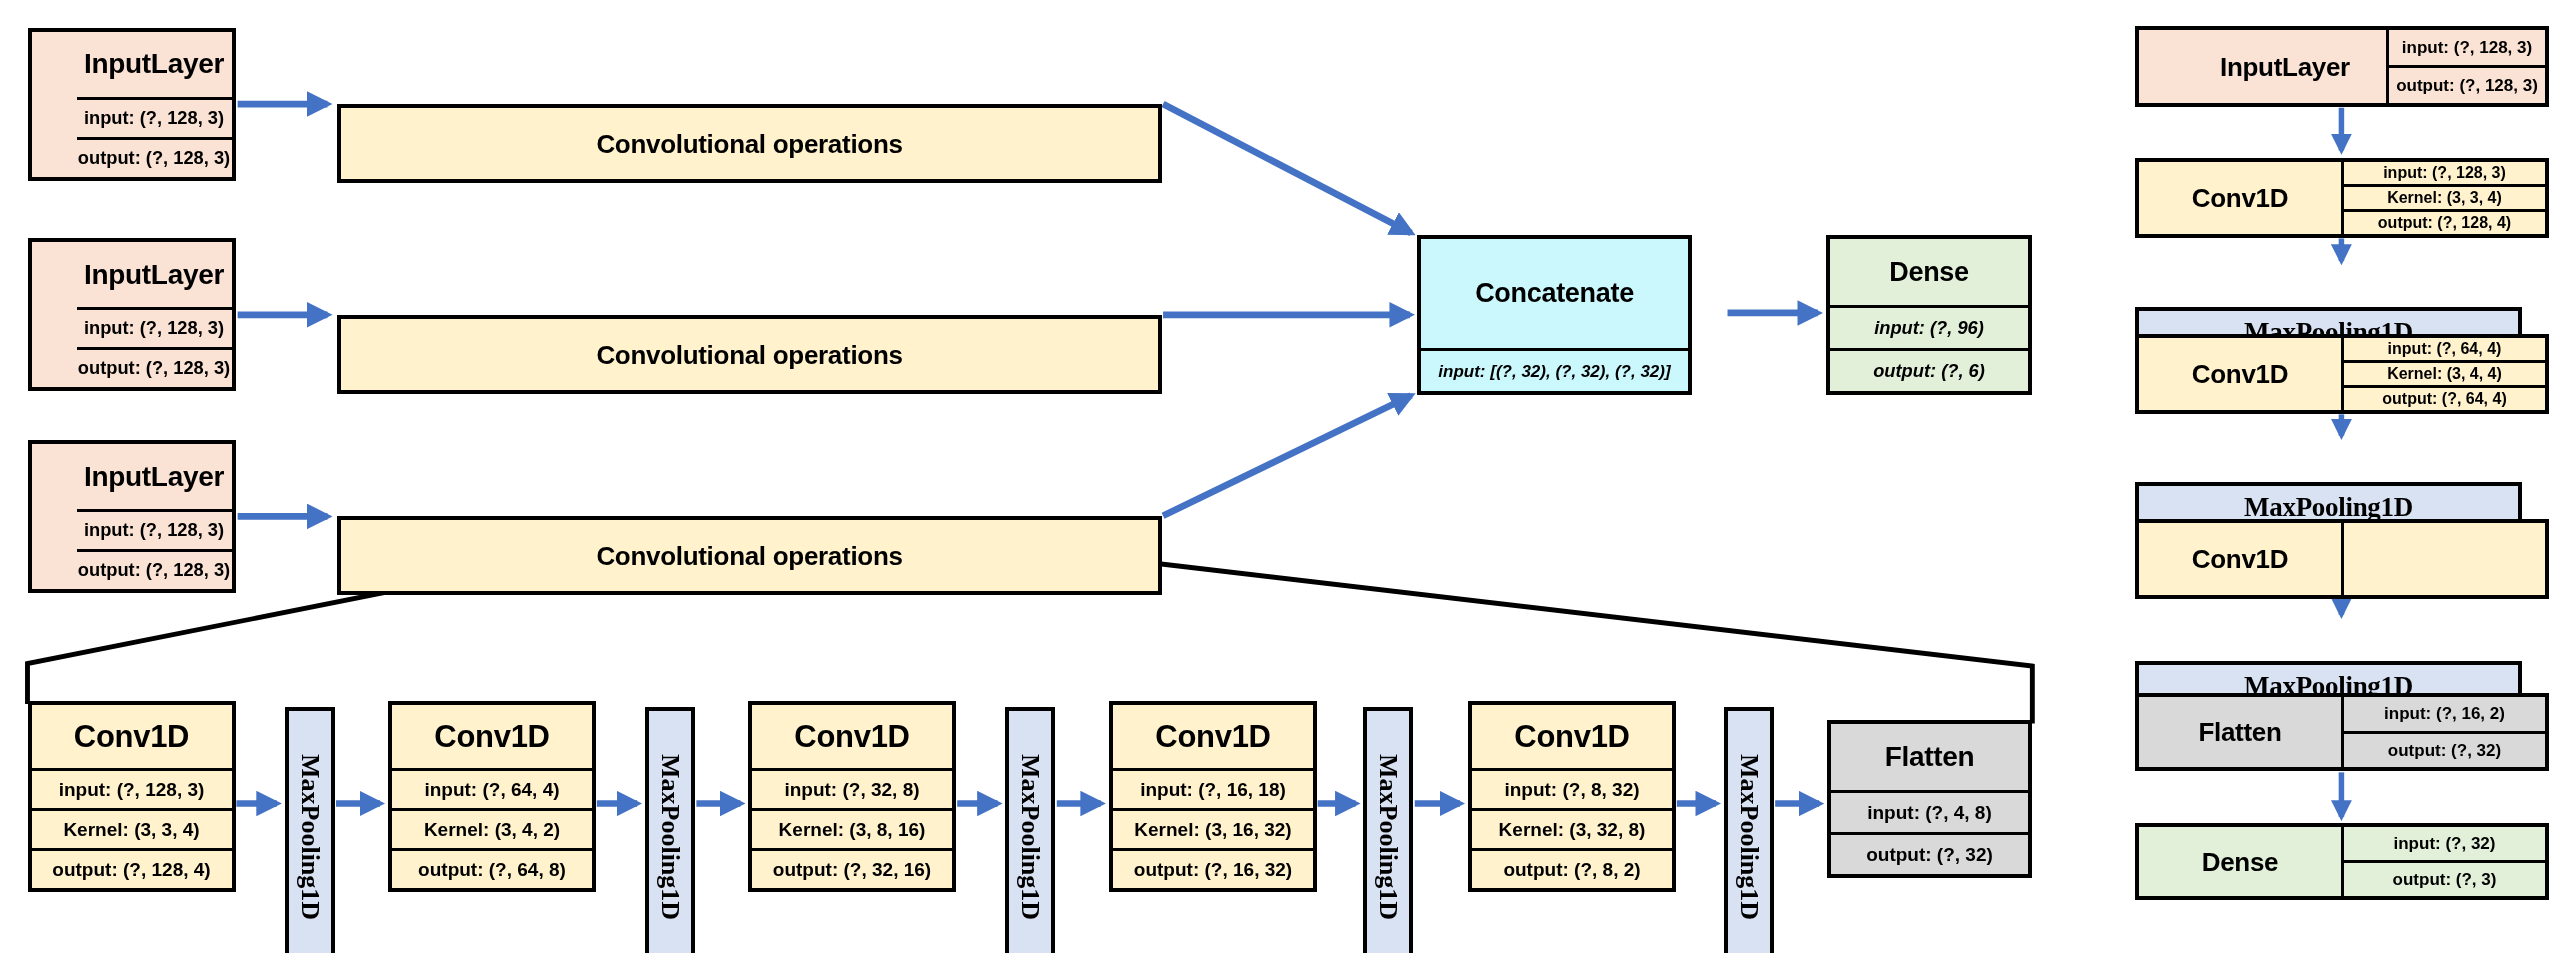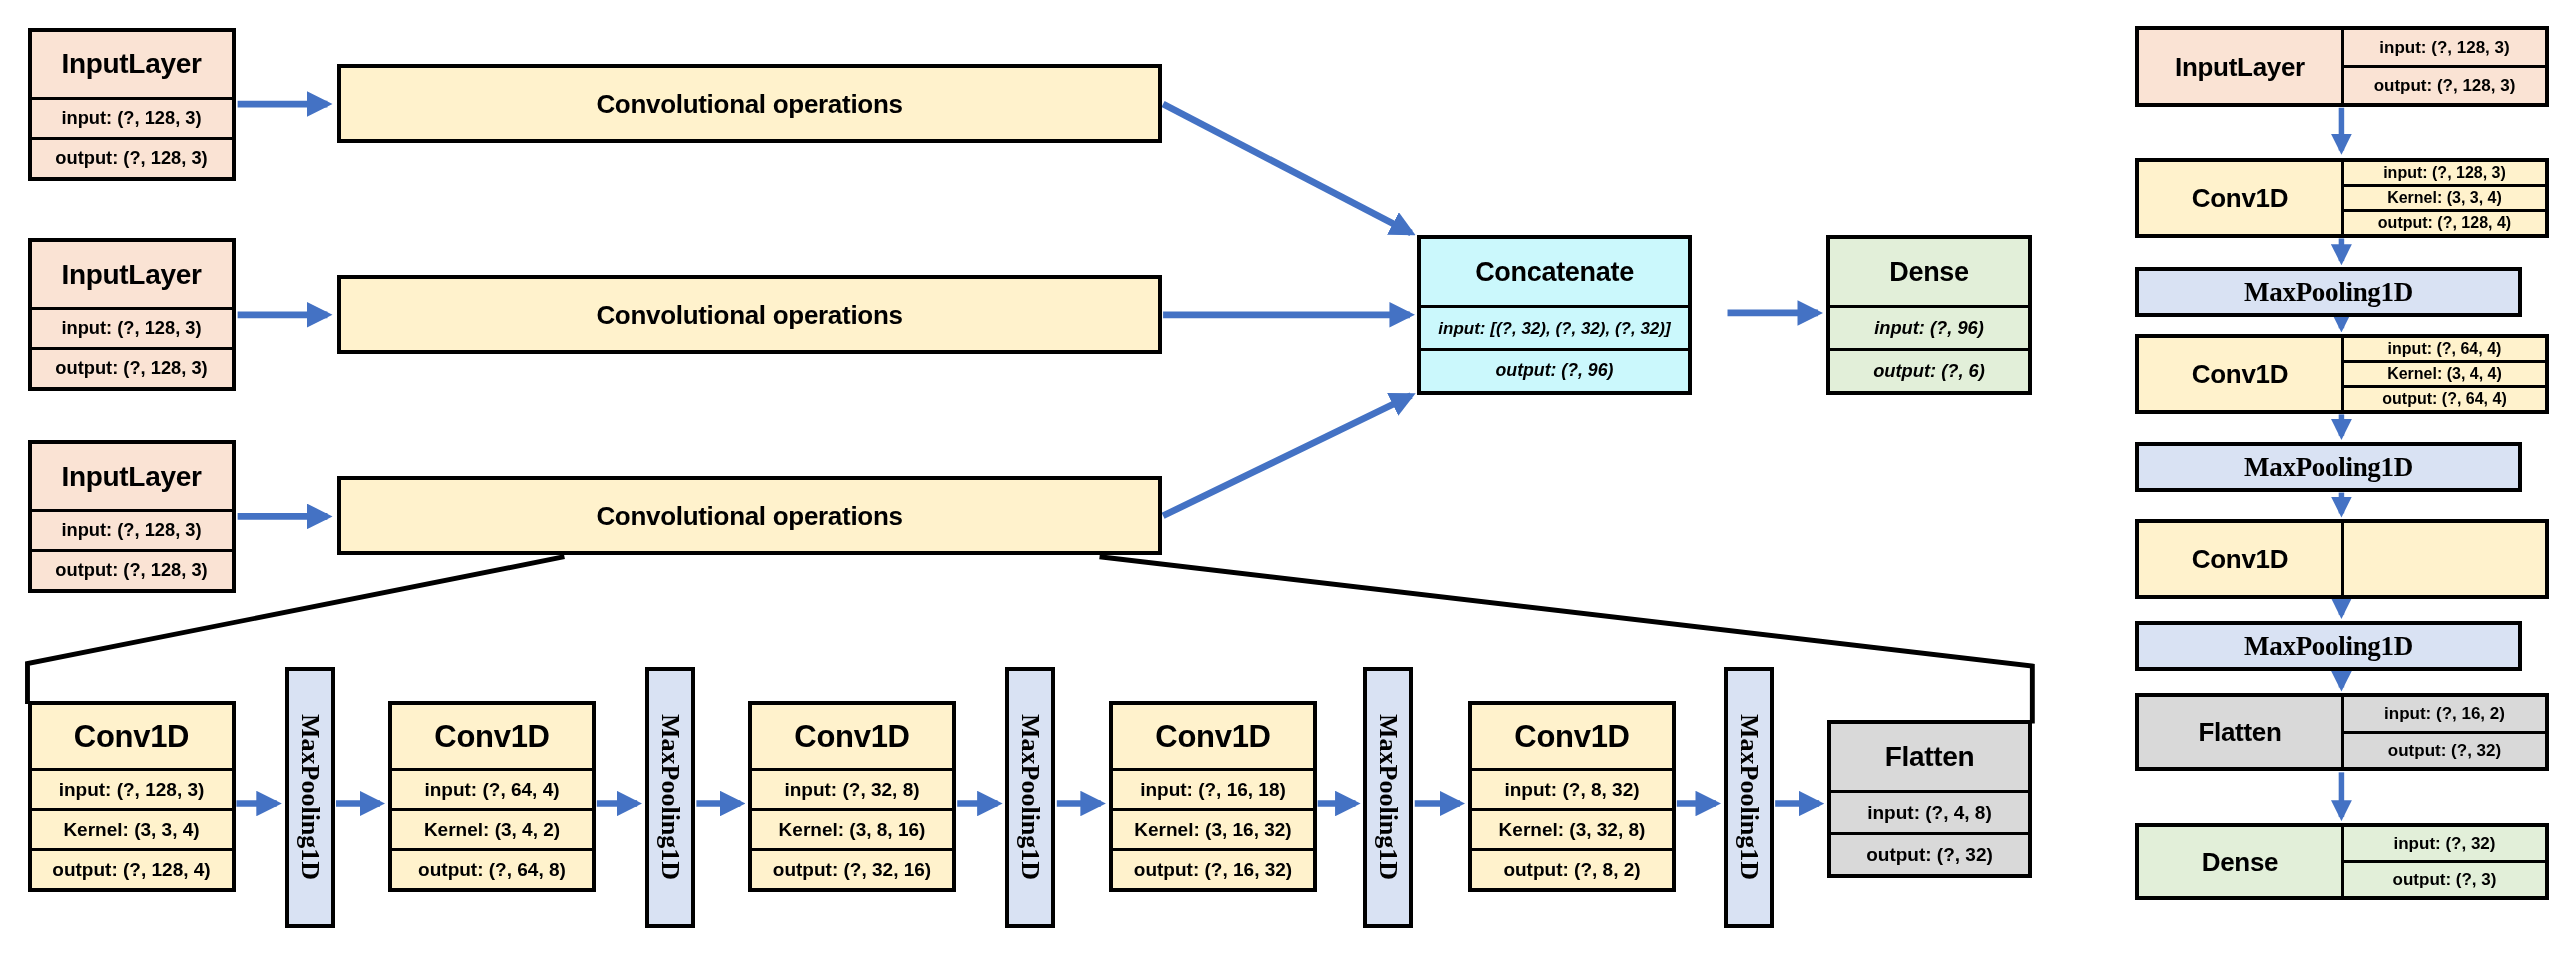--- a/index.html
+++ b/index.html
@@ -18,29 +18,29 @@
   #connectors{position:absolute;left:0;top:0;}
   .abs{position:absolute;box-sizing:border-box;}
   
   .stackbox{border:4.3px solid var(--line-black);display:flex;flex-direction:column;}
   .cell-title{flex:1;display:flex;align-items:center;justify-content:center;font-weight:700;line-height:1;letter-spacing:-0.3px;}
   .cell-row{display:flex;align-items:center;justify-content:center;font-weight:600;line-height:1;border-top:3.7px solid var(--line-black);}
   .rows60 > .cell-row{flex:0 0 37px;}
   .rows66 > .cell-row{flex:0 0 40px;font-style:italic;}
   .rows64 > .cell-row{flex:0 0 39px;}
   
-  .plainbox{border:4.3px solid var(--line-black);display:flex;align-items:center;justify-content:center;font-weight:700;line-height:1;letter-spacing:-0.3px;}
+  .plainbox{border:4.3px solid var(--line-black);display:flex;align-items:center;justify-content:center;font-weight:700;line-height:1;letter-spacing:-0.3px;margin-top:40px;}
   
   .sidebox{border:4.3px solid var(--line-black);display:flex;flex-direction:row;}
   .side-title{display:flex;align-items:center;justify-content:center;font-weight:700;line-height:1;border-right:3.7px solid var(--line-black);letter-spacing:-0.3px;}
   .side-rows{display:flex;flex-direction:column;flex:1;}
   .side-row{flex:1;display:flex;align-items:center;justify-content:center;font-weight:600;line-height:1;border-top:3.7px solid var(--line-black);}
   .side-row:first-child{border-top:none;}
   .vtext{writing-mode:vertical-rl;text-orientation:mixed;font-weight:700;letter-spacing:0px;}
-  .peach{background:var(--input-layer-fill);}
+  .peach{background:var(--input-layer-fill);padding-left:45px;}
   .yellow{background:var(--conv-fill);}
   .lavender{background:var(--maxpool-fill);font-family:Liberation Serif, serif;}
   .cyan{background:var(--concat-fill);}
   .green{background:var(--dense-fill);}
   .gray{background:var(--flatten-fill);}
   .f26{font-size:16px;} .f28{font-size:17px;} .f29{font-size:17.7px;} .f30{font-size:18.3px;}
   .f31{font-size:19px;} .f42{font-size:26px;} .f44{font-size:27px;} .f46{font-size:28px;} .f50{font-size:31px;}
   .blue-line{stroke:var(--arrow-blue);}
   .black-line{stroke:var(--line-black);fill:none;}
 </style>
@@ -106,21 +106,20 @@
     <div class="cell-row f30">output: (?, 128, 3)</div>
   </div>
 
   <div class="abs plainbox yellow f42" style="left:337px;top:64px;width:825px;height:79px">Convolutional operations</div>
   <div class="abs plainbox yellow f42" style="left:337px;top:275px;width:825px;height:79px">Convolutional operations</div>
   <div class="abs plainbox yellow f42" style="left:337px;top:476px;width:825px;height:79px">Convolutional operations</div>
 
   <div class="abs stackbox cyan rows66" style="left:1417px;top:235px;width:275px;height:160px">
     <div class="cell-title f44">Concatenate</div>
     <div class="cell-row f28">input: [(?, 32), (?, 32), (?, 32)]</div>
-    <div class="cell-row f29">output: (?, 96)</div>
   </div>
 
   <div class="abs stackbox green rows66" style="left:1826px;top:235px;width:206px;height:160px">
     <div class="cell-title f44">Dense</div>
     <div class="cell-row f30">input: (?, 96)</div>
     <div class="cell-row f30">output: (?, 6)</div>
   </div>
 
   <div class="abs stackbox yellow rows60" style="left:27.5px;top:701px;width:208px;height:191px">
     <div class="cell-title f50">Conv1D</div>

